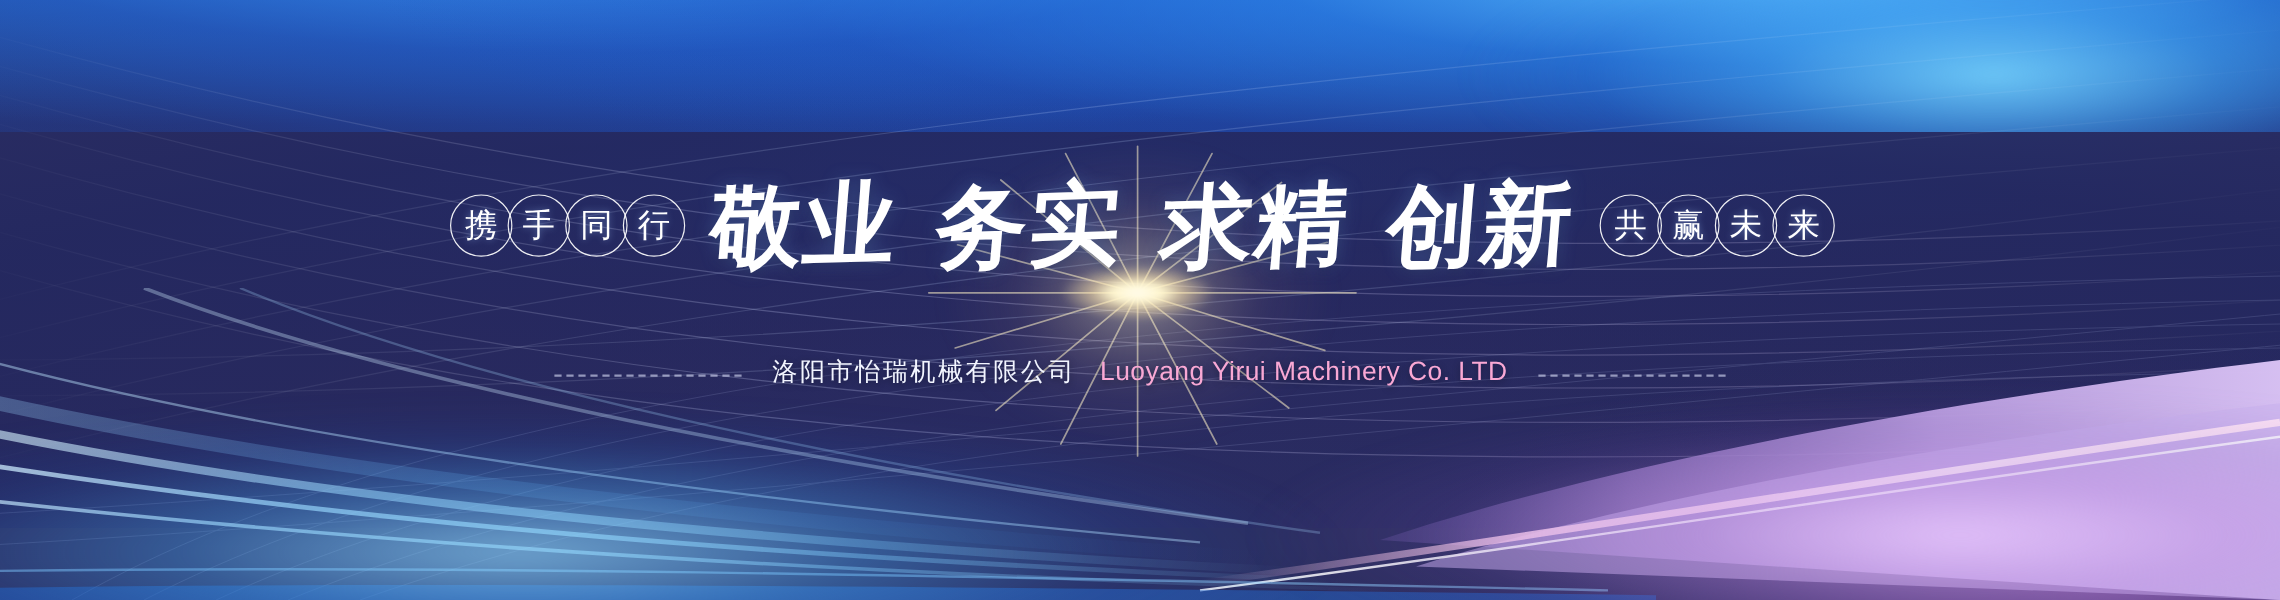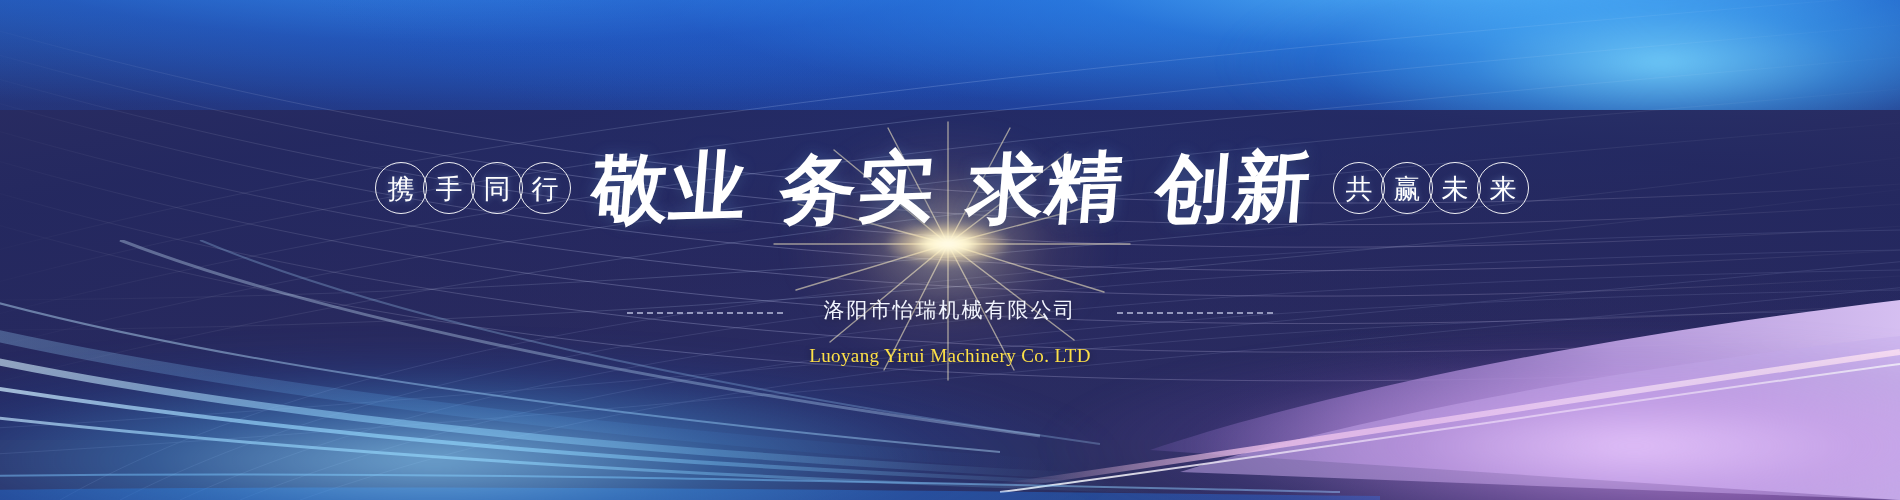--- a/index.html
+++ b/index.html
@@ -133,32 +133,32 @@
     display:flex; align-items:flex-start; justify-content:center;
     gap:26px;
   }
   .dash-rule{
     width:156px; height:0;
     border-top:2px dashed rgba(214,220,245,.62);
     margin-top:16px;
     flex:0 0 156px;
   }
   .company-names{
-    display:flex; flex-direction:column; align-items:center; gap:20px;
+    display:flex; flex-direction:row; align-items:center; gap:20px;
   }
   .company-cn{
     color:#f2f5ff;
     font-size:21px; letter-spacing:2px; line-height:1.35;
     font-family:"DejaVu Sans","Liberation Sans",sans-serif;
     text-shadow:0 1px 6px rgba(0,0,0,.35);
   }
   .company-en{
-    color:#fde047;
-    font-size:19px; letter-spacing:.4px; line-height:1.3;
-    font-family:Liberation Serif, serif;
+    color:#f9a8d4;
+    font-size:22px; letter-spacing:.4px; line-height:1.3;
+    font-family:Liberation Sans, sans-serif;
     text-shadow:0 1px 6px rgba(0,0,0,.35);
   }
 </style>
 </head>
 <body>
 
 <div class="banner">
 
   <div class="bg-base"></div>
   <div class="bg-topsky"></div>

